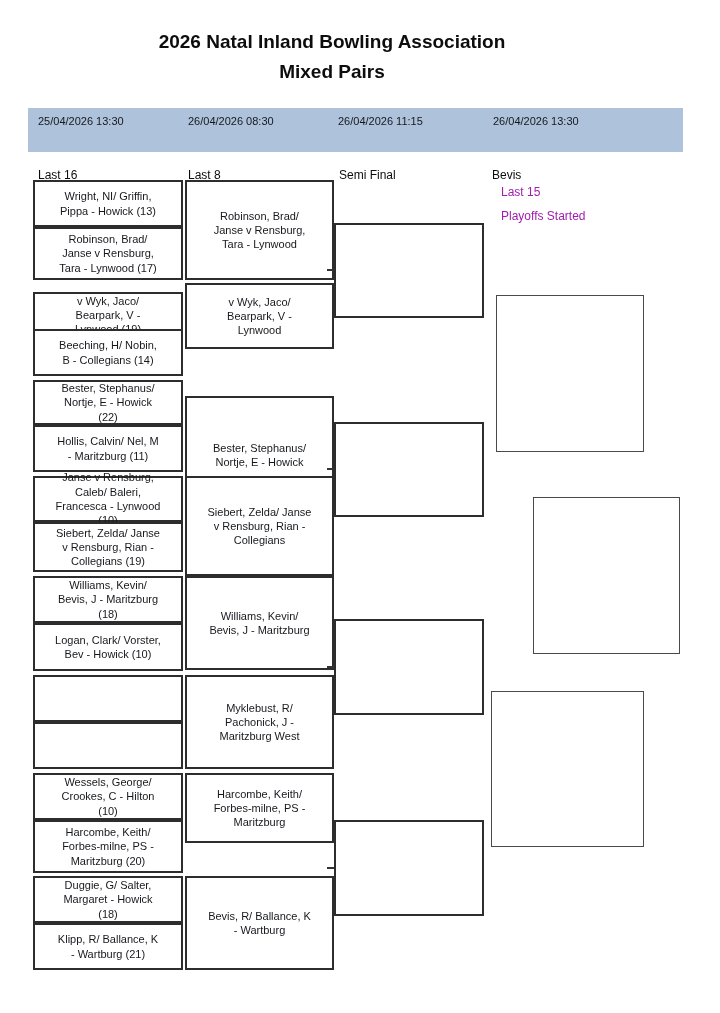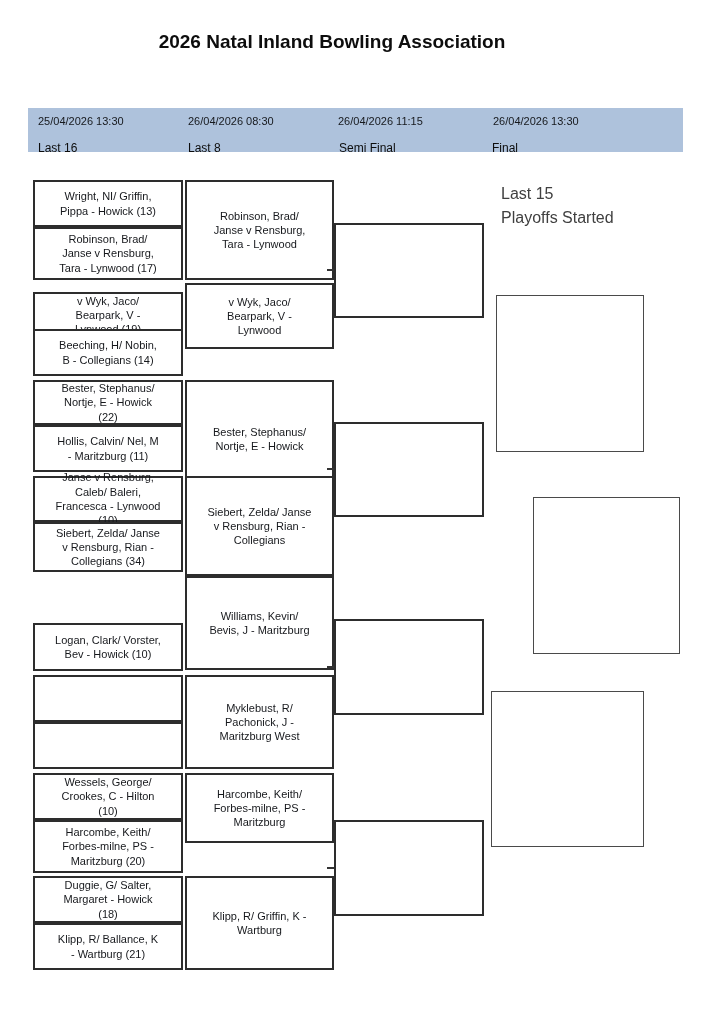--- a/index.html
+++ b/index.html
@@ -5,81 +5,83 @@
   html,body { margin:0; padding:0; background:#ffffff; }
   .page {
     position:relative; width:720px; height:1013px; margin:0 auto;
     background:#ffffff; overflow:hidden;
     font-family:"Liberation Sans", sans-serif; color:#111;
   }
   .title { position:absolute; top:27px; left:0; width:664px; text-align:center;
     font-size:19px; font-weight:bold; line-height:30px; color:#0d0d0d; }
   .datebar { position:absolute; left:28px; top:108px; width:655px; height:44px; }
   .date { position:absolute; top:7px; font-size:11px; color:#16181c; white-space:nowrap; }
-  .roundlabel { position:absolute; top:141px; font-size:12px; color:#0d0d0d; white-space:nowrap; }
+  .roundlabel { position:absolute; top:168px; font-size:12px; color:#0d0d0d; white-space:nowrap; }
   .box {
     position:absolute; box-sizing:border-box; background:#ffffff;
     border:2px solid #2d2d2d; display:flex; align-items:center; justify-content:center;
     text-align:center; font-size:11px; line-height:1.3; padding:2px 20px; color:#16181c;
   }
   .c1 { left:33px;  width:150px; }
   .c2 { left:185px; width:149px; }
   .c3 { left:334px; width:150px; }
   .finalbox { border:1.5px solid #4a4a4a; }
   .stub { position:absolute; height:2px; background:#333; }
-  .statusline { position:absolute; font-size:16px; color:#404040; white-space:nowrap; }
+  .statusline { position:absolute; font-size:12px; color:#a21caf; white-space:nowrap; }
 </style>
 </head>
 <body>
 
 <div class="page">
 
   <div class="title">
     <div>2026 Natal Inland Bowling Association</div>
+    <div>Mixed Pairs</div>
   </div>
 
   <div class="datebar" style="background: rgb(174, 194, 220);">
     <span class="date" style="left:10px">25/04/2026 13:30</span>
     <span class="date" style="left:160px">26/04/2026 08:30</span>
     <span class="date" style="left:310px">26/04/2026 11:15</span>
     <span class="date" style="left:465px">26/04/2026 13:30</span>
   </div>
 
   <span class="roundlabel" style="left:38px">Last 16</span>
   <span class="roundlabel" style="left:188px">Last 8</span>
   <span class="roundlabel" style="left:339px">Semi Final</span>
-  <span class="roundlabel" style="left:492px">Final</span>
+  <span class="roundlabel" style="left:492px">Bevis</span>
 
   <span class="statusline" style="left:501px; top:185px">Last 15</span>
   <span class="statusline" style="left:501px; top:209px">Playoffs Started</span>
 
   <div class="box c1" style="top:180px;height:47px">Wright, NI/ Griffin, Pippa - Howick (13)</div>
   <div class="box c1" style="top:227px;height:53px">Robinson, Brad/ Janse v Rensburg, Tara - Lynwood (17)</div>
   <div class="box c1" style="top:292px;height:46px">v Wyk, Jaco/ Bearpark, V - Lynwood (19)</div>
   <div class="box c1" style="top:329px;height:47px">Beeching, H/ Nobin, B - Collegians (14)</div>
   <div class="box c1" style="top:380px;height:45px">Bester, Stephanus/ Nortje, E - Howick (22)</div>
   <div class="box c1" style="top:425px;height:47px">Hollis, Calvin/ Nel, M - Maritzburg (11)</div>
   <div class="box c1" style="top:476px;height:46px">Janse v Rensburg, Caleb/ Baleri, Francesca - Lynwood (10)</div>
-  <div class="box c1" style="top:522px;height:50px">Siebert, Zelda/ Janse v Rensburg, Rian - Collegians (34)</div>
+  <div class="box c1" style="top:522px;height:50px">Siebert, Zelda/ Janse v Rensburg, Rian - Collegians (19)</div>
+  <div class="box c1" style="top:576px;height:47px">Williams, Kevin/ Bevis, J - Maritzburg (18)</div>
   <div class="box c1" style="top:623px;height:48px">Logan, Clark/ Vorster, Bev - Howick (10)</div>
   <div class="box c1" style="top:675px;height:47px"></div>
   <div class="box c1" style="top:722px;height:47px"></div>
   <div class="box c1" style="top:773px;height:47px">Wessels, George/ Crookes, C - Hilton (10)</div>
   <div class="box c1" style="top:820px;height:53px">Harcombe, Keith/ Forbes-milne, PS - Maritzburg (20)</div>
   <div class="box c1" style="top:876px;height:47px">Duggie, G/ Salter, Margaret - Howick (18)</div>
   <div class="box c1" style="top:923px;height:47px">Klipp, R/ Ballance, K - Wartburg (21)</div>
 
   <div class="box c2" style="top:180px;height:100px">Robinson, Brad/ Janse v Rensburg, Tara - Lynwood</div>
   <div class="box c2" style="top:283px;height:66px">v Wyk, Jaco/ Bearpark, V - Lynwood</div>
-  <div class="box c2" style="top:380px;height:118px">Bester, Stephanus/ Nortje, E - Howick</div>
+  <div class="box c2" style="top:396px;height:118px">Bester, Stephanus/ Nortje, E - Howick</div>
   <div class="box c2" style="top:476px;height:100px">Siebert, Zelda/ Janse v Rensburg, Rian - Collegians</div>
   <div class="box c2" style="top:576px;height:94px">Williams, Kevin/ Bevis, J - Maritzburg</div>
   <div class="box c2" style="top:675px;height:94px">Myklebust, R/ Pachonick, J - Maritzburg West</div>
   <div class="box c2" style="top:773px;height:70px">Harcombe, Keith/ Forbes-milne, PS - Maritzburg</div>
-  <div class="box c2" style="top:876px;height:94px">Klipp, R/ Griffin, K - Wartburg</div>
+  <div class="box c2" style="top:876px;height:94px">Bevis, R/ Ballance, K - Wartburg</div>
 
   <div class="stub" style="left:327px;top:269px;width:9px"></div>
   <div class="stub" style="left:327px;top:468px;width:9px"></div>
   <div class="stub" style="left:327px;top:666px;width:9px"></div>
   <div class="stub" style="left:327px;top:867px;width:9px"></div>
 
   <div class="box c3" style="top:223px;height:95px"></div>
   <div class="box c3" style="top:422px;height:95px"></div>
   <div class="box c3" style="top:619px;height:96px"></div>
   <div class="box c3" style="top:820px;height:96px"></div>

